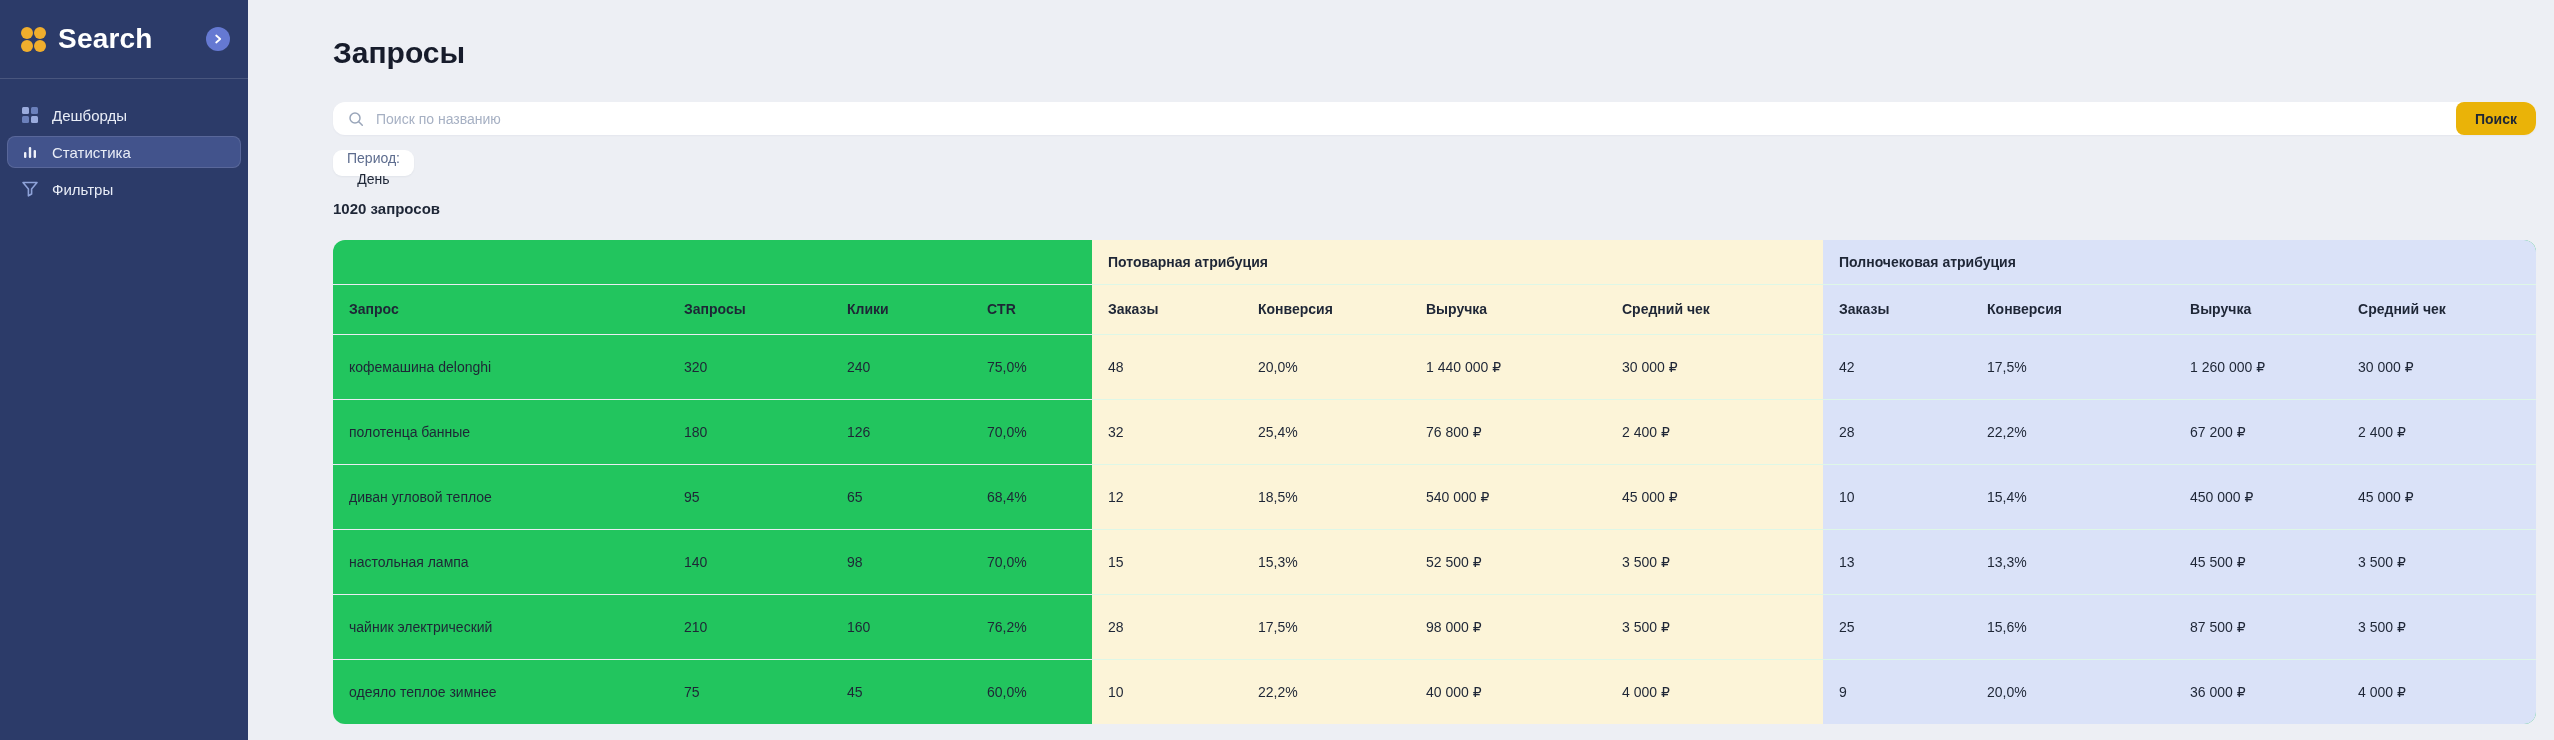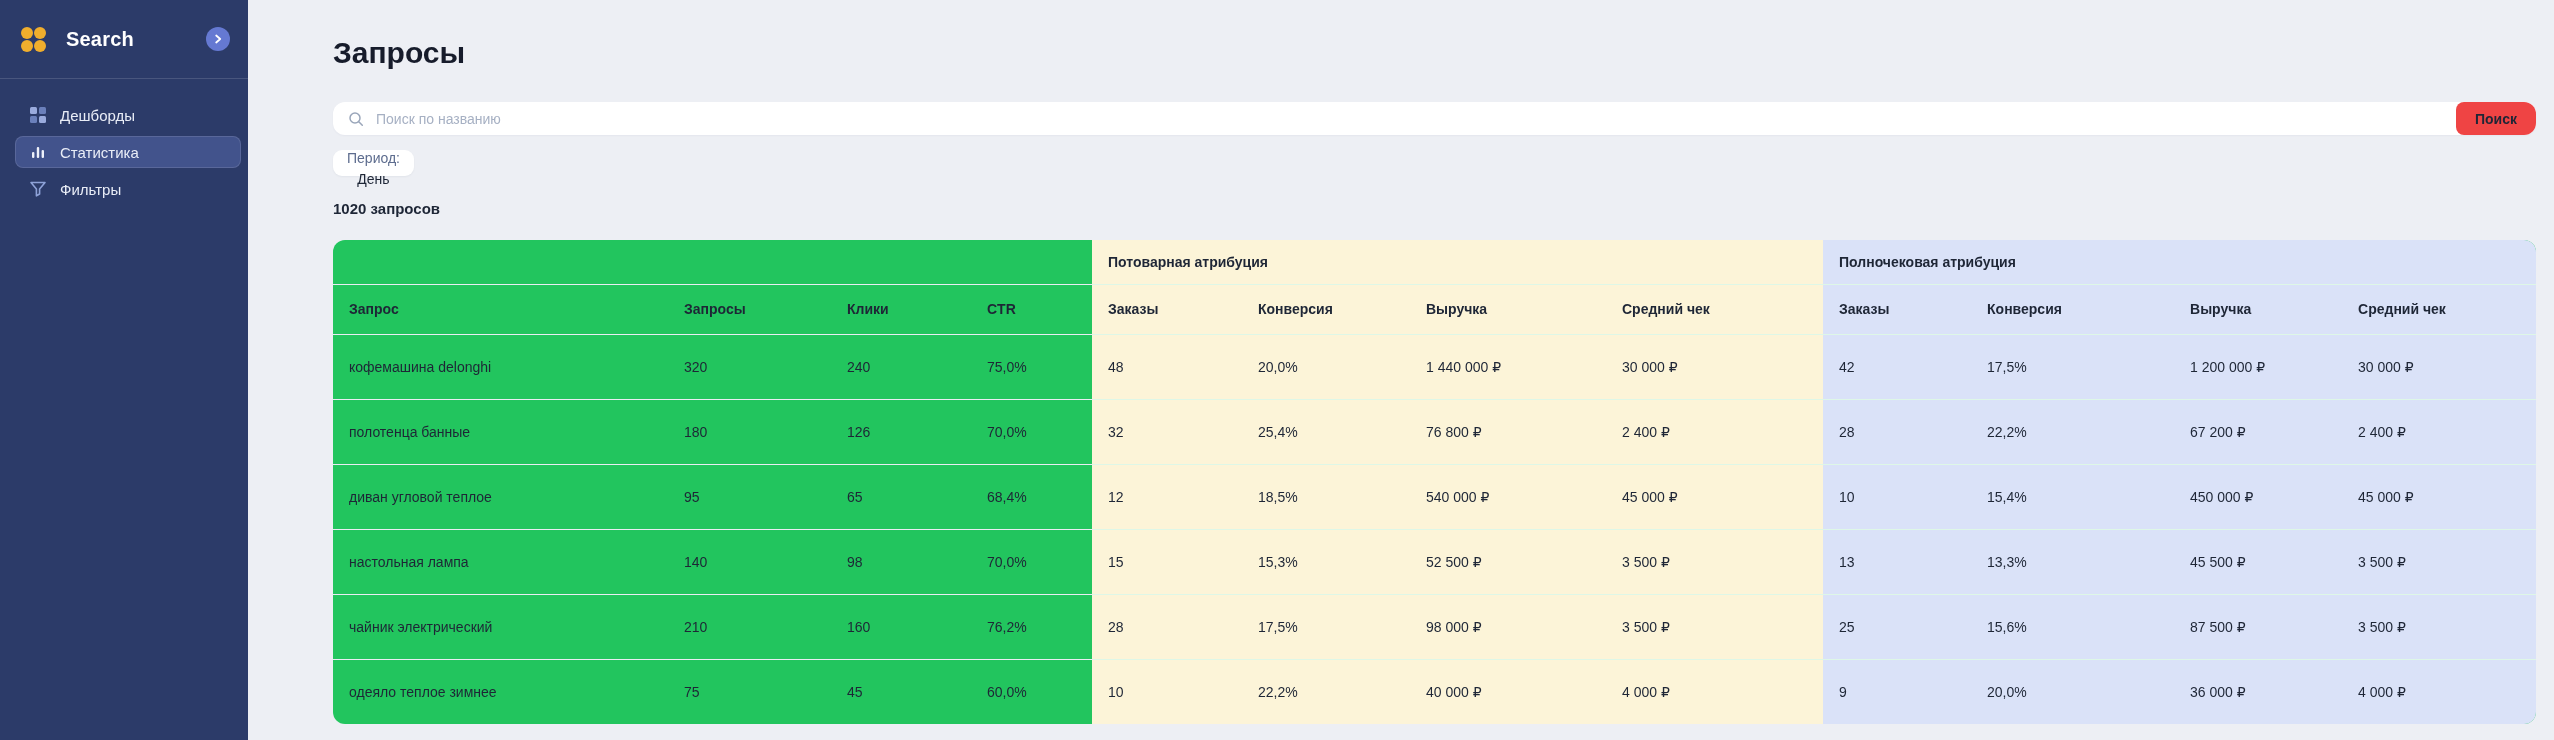--- a/index.html
+++ b/index.html
@@ -9,28 +9,28 @@
     background:#edeff4; color:#1e2636; display:flex;
   }
 
   
   .sidebar {
     width:248px; min-width:248px; height:740px;
     background:#2c3b69; display:flex; flex-direction:column;
   }
   .logo-row { height:78px; display:flex; align-items:center; padding:0 18px 0 20px; }
   .logo-icon { width:27px; height:27px; display:block; }
-  .logo-text { color:#ffffff; font-size:20px; font-weight:700; margin-left:19px; letter-spacing:.2px; }
+  .logo-text { color:#ffffff; font-size:28px; font-weight:700; margin-left:11px; letter-spacing:.2px; }
   .collapse-btn {
     margin-left:auto; width:24px; height:24px; border-radius:50%;
     background:#6579d2; border:none; display:flex; align-items:center; justify-content:center;
     cursor:pointer;
   }
   .sidebar-divider { height:1px; background:rgba(255,255,255,.14); }
-  .nav { padding:20px 7px 0 15px; }
+  .nav { padding:20px 7px 0 7px; }
   .nav-item {
     height:32px; display:flex; align-items:center; gap:13px;
     padding:0 13px; border-radius:8px; margin-bottom:5px;
     color:#e9edf7; font-size:15px; cursor:pointer; border:1px solid transparent;
   }
   .nav-item.active { background:#42538c; border-color:rgba(255,255,255,.12); }
   .nav-icon { width:18px; height:18px; display:block; flex:none; }
 
   
   .main { flex:1; padding:36px 51px 0 65px;margin-left:20px; }
@@ -41,21 +41,21 @@
     border-radius:12px; overflow:hidden; background:#ffffff;
     box-shadow:0 1px 2px rgba(25,35,65,.04);
   }
   .search-icon-wrap { display:flex; align-items:center; padding-left:15px; }
   .search-input {
     flex:1; border:none; outline:none; font:14px "Liberation Sans","DejaVu Sans",sans-serif;
     color:#1e2636; padding:0 12px; background:transparent;
   }
   .search-input::placeholder { color:#a6b0c3; }
   .search-btn {
-    width:80px; border:none; background:#ef4444; color:#1e2636;
+    width:80px; border:none; background:#eab308; color:#1e2636;
     font:600 14px "Liberation Sans","DejaVu Sans",sans-serif; cursor:pointer;
     border-radius:8px 8px 8px 8px;
   }
 
   .chip {
     margin-top:15px; display:inline-flex; align-items:center; gap:5px;
     height:26px; padding:0 14px; background:#ffffff; border-radius:9px;
     font-size:14px; cursor:pointer; box-shadow:0 1px 2px rgba(25,35,65,.05);flex-direction:column;
   }
   .chip-label { color:#5d6c8e; }
@@ -194,21 +194,21 @@
             <td class="t-none">кофемашина delonghi</td>
             <td class="t-none">320</td>
             <td class="t-none">240</td>
             <td class="t-none">75,0%</td>
             <td class="t-yellow">48</td>
             <td class="t-yellow">20,0%</td>
             <td class="t-yellow">1 440 000 ₽</td>
             <td class="t-yellow">30 000 ₽</td>
             <td class="t-blue">42</td>
             <td class="t-blue">17,5%</td>
-            <td class="t-blue">1 200 000 ₽</td>
+            <td class="t-blue">1 260 000 ₽</td>
             <td class="t-blue">30 000 ₽</td>
           </tr>
           <tr>
             <td class="t-none">полотенца банные</td>
             <td class="t-none">180</td>
             <td class="t-none">126</td>
             <td class="t-none">70,0%</td>
             <td class="t-yellow">32</td>
             <td class="t-yellow">25,4%</td>
             <td class="t-yellow">76 800 ₽</td>

